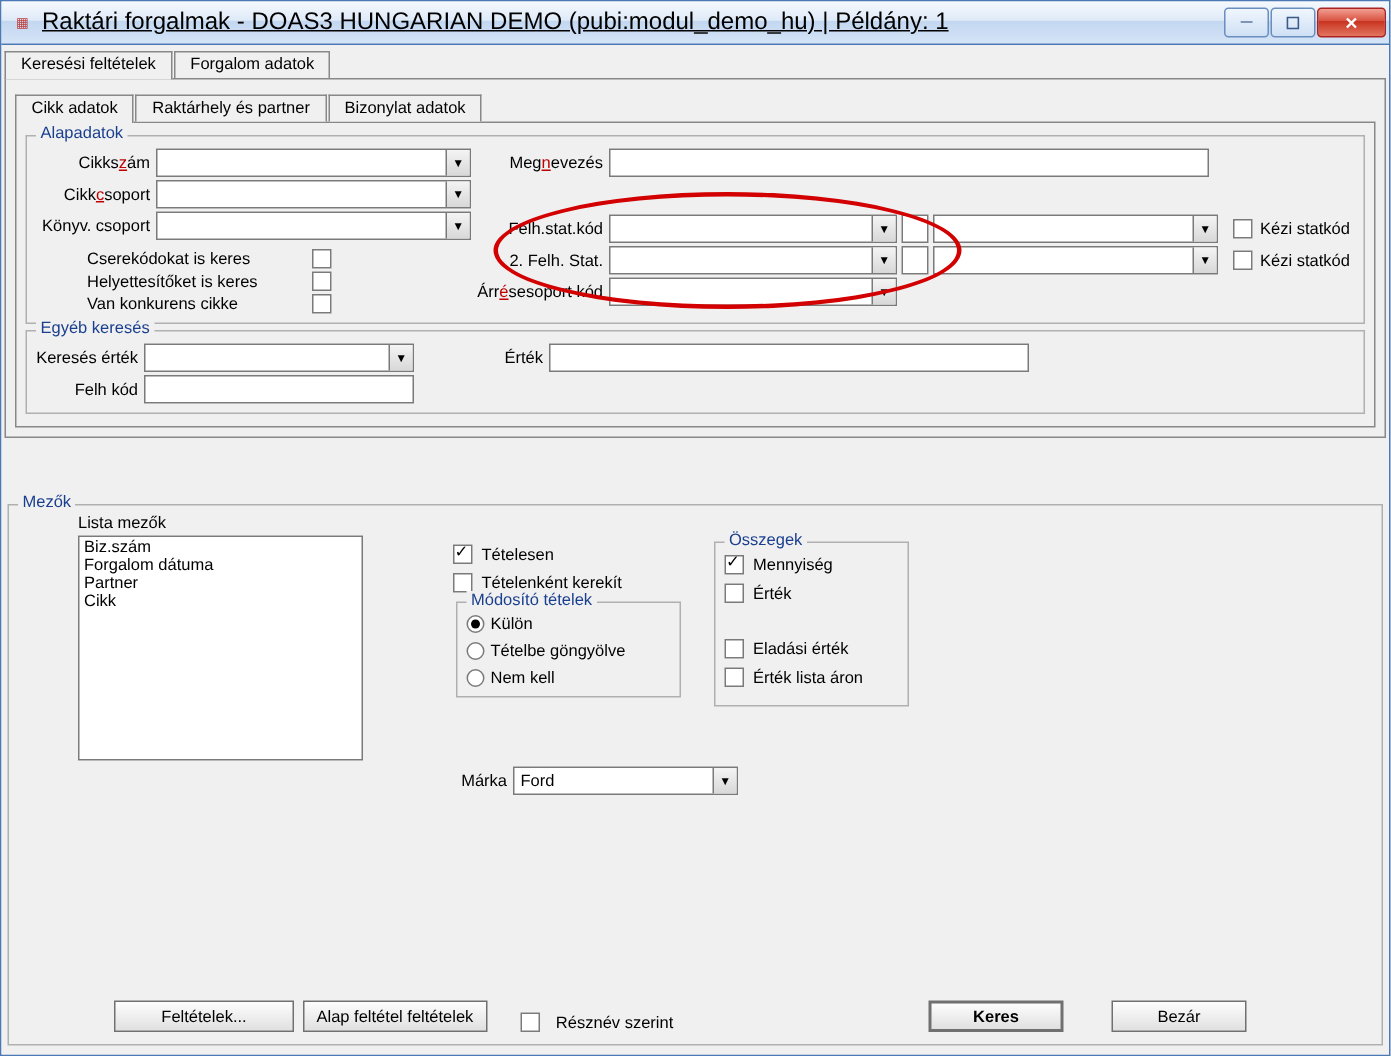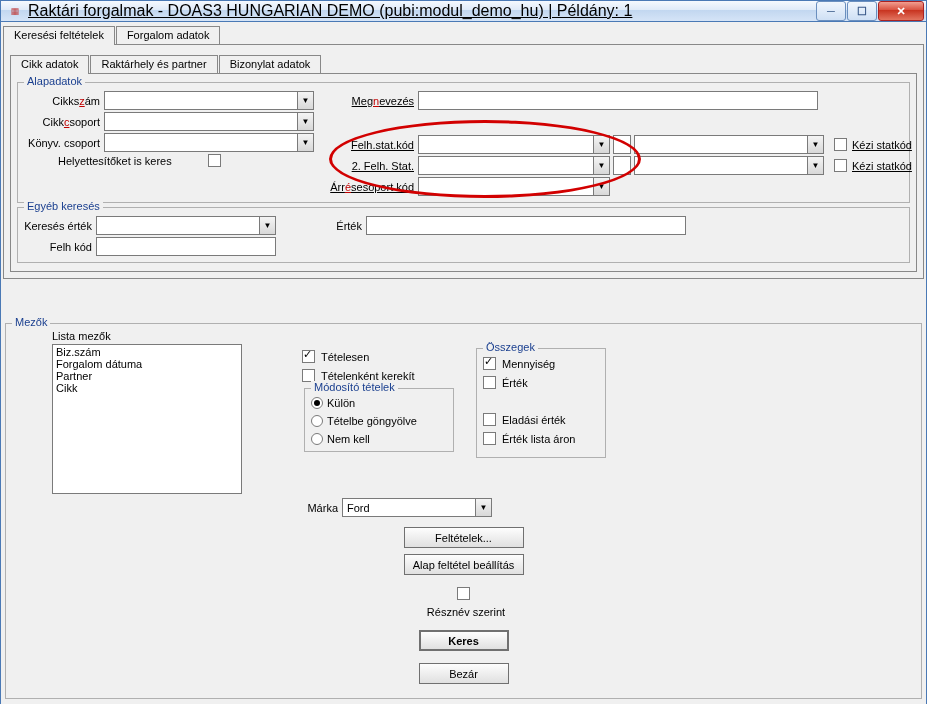--- a/index.html
+++ b/index.html
@@ -217,25 +217,24 @@
     border: 3px solid #d20000;
     border-radius: 50%;
     pointer-events: none;
     z-index: 100;
   }
   
   .spacer { flex: 1; }
   
   .bottom-bar {
     display: flex;
-    align-items: center;
+    align-items: flex-end;
     gap: 6px;
     padding: 4px 8px;
     border-top: none;
-    flex-direction: column;
   }
 </style>
 </head>
 <body>
 
 <div class="window">
 
   <div class="titlebar">
     <span class="app-icon">▦</span>
     <span class="title-text">Raktári forgalmak - DOAS3 HUNGARIAN DEMO (pubi:modul_demo_hu) | Példány: 1</span>
@@ -280,28 +279,38 @@
                 <div class="combo" style="width:210px;">
                     <span class="combo-arrow">▼</span>
                   </div>
               </div>
               <div class="frow">
                 <span class="lbl" style="width:80px;">Könyv. csoport</span>
                 <div class="combo" style="width:210px;">
                     <span class="combo-arrow">▼</span>
                   </div>
               </div>
+              <div class="frow" style="margin-top:6px;">
+                <span style="width:34px;"></span>
+                <span class="lbl" style="text-align:left;width:150px;">Cserekódokat is keres</span>
+                <span class="check"></span>
+              </div>
               <div class="frow">
                 <span style="width:34px;"></span>
                 <span class="lbl" style="text-align:left;width:150px;">Helyettesítőket is keres</span>
                 <span class="check"></span>
               </div>
+              <div class="frow">
+                <span style="width:34px;"></span>
+                <span class="lbl" style="text-align:left;width:150px;">Van konkurens cikke</span>
+                <span class="check"></span>
+              </div>
             </div>
 
-            <div style="flex:1;margin-left:16px;text-decoration:underline;">
+            <div style="flex:1;margin-left:4px;">
               <div class="frow">
                 <span class="lbl" style="width:88px;"><span>Meg</span><span class="mnemonic">n</span><span>evezés</span></span>
                 <div class="txt" style="width:400px;"></div>
               </div>
               <div style="height:21px;"></div>
               <div class="frow">
                 <span class="lbl" style="width:88px;">Felh.stat.kód</span>
                 <div class="combo" style="width:192px;">
                     <span class="combo-arrow">▼</span>
                   </div>
@@ -426,21 +435,21 @@
             <span style="padding-left:2px;">Ford</span>
             <span class="combo-arrow">▼</span>
           </div>
       </div>
 
       <div class="spacer"></div>
 
       <div class="bottom-bar">
         <span style="width:50px;"></span>
         <div class="btn" style="min-width:120px;">Feltételek...</div>
-        <div class="btn" style="min-width:120px;">Alap feltétel beállítás</div>
+        <div class="btn" style="min-width:120px;">Alap feltétel feltételek</div>
         <span style="width:10px;"></span>
         <span class="check"></span>
         <span style="margin-left:5px;">Résznév szerint</span>
         <span style="flex:1;"></span>
         <div class="btn bold" style="min-width:90px;">Keres</div>
         <span style="width:20px;"></span>
         <div class="btn" style="min-width:90px;">Bezár</div>
         <span style="width:70px;"></span>
       </div>
     </div>

